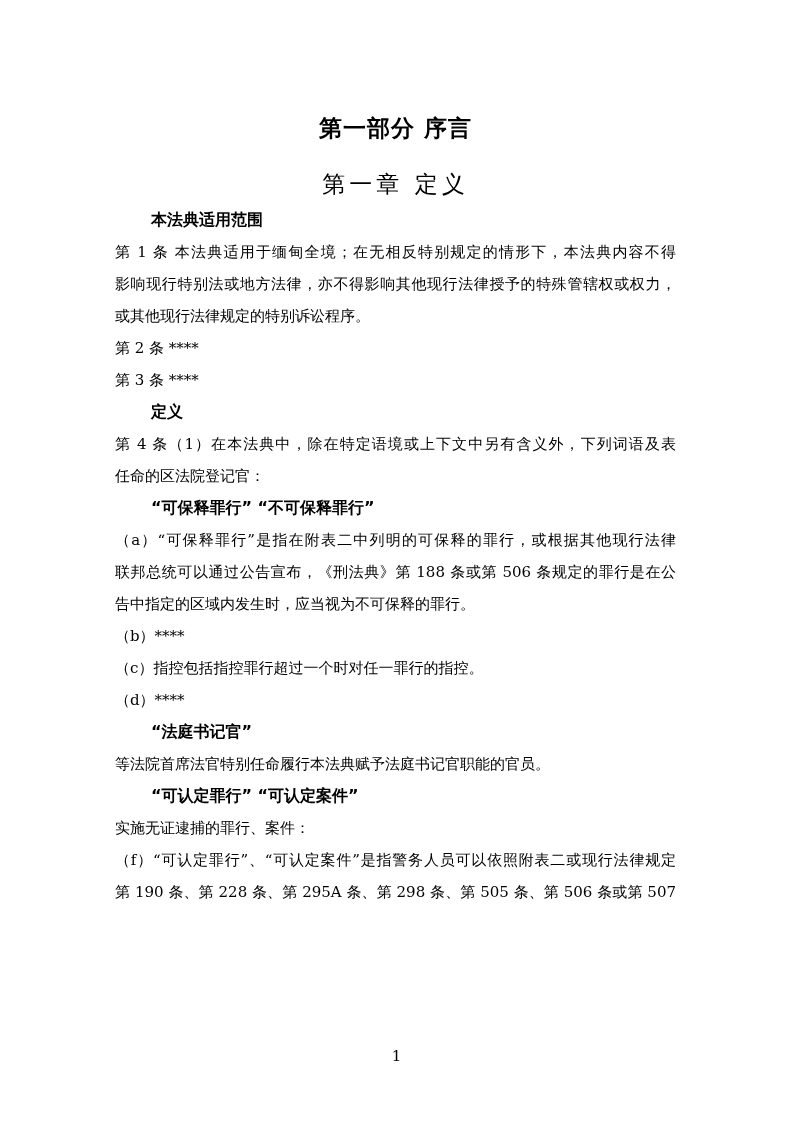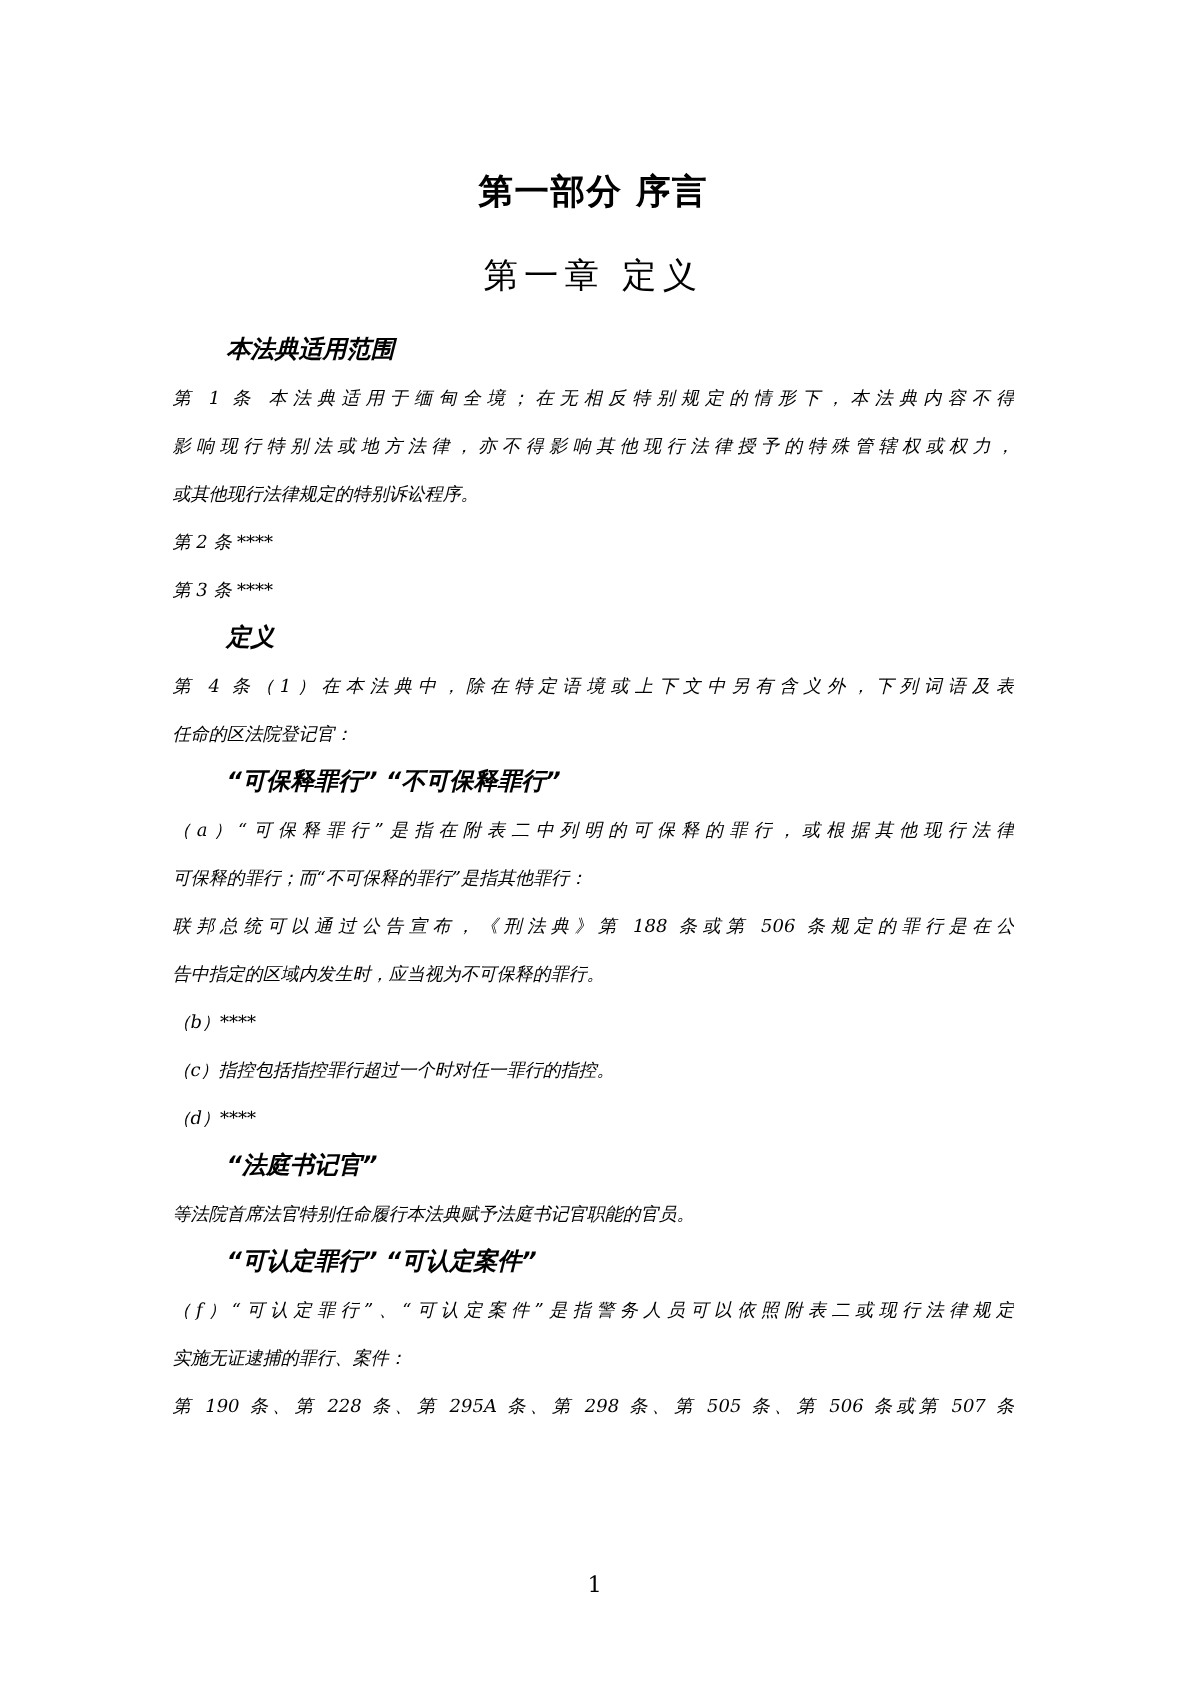--- a/index.html
+++ b/index.html
@@ -10,23 +10,23 @@
   .content{position:absolute;left:115px;top:108px;width:561px;}
   .doc-title{
     font-family:"DejaVu Sans","Liberation Sans",sans-serif;
     font-weight:bold;font-size:23px;line-height:40px;height:40px;
     text-align:center;letter-spacing:1px;
   }
   .doc-subtitle{
     font-size:23px;line-height:40px;height:40px;text-align:center;
     letter-spacing:4px;margin-top:16px;font-weight:normal;
   }
-  .body-lines{margin-top:13px;font-style:italic;}
+  .body-lines{margin-top:0;}
   .line{
-    font-size:12px;line-height:32px;height:32px;
+    font-size:15px;line-height:32px;height:32px;
     white-space:nowrap;overflow:hidden;
   }
   .line.full{
     white-space:normal;text-align:justify;text-align-last:justify;
   }
   .line.heading{
     font-family:"DejaVu Sans","Liberation Sans",sans-serif;
     font-weight:bold;font-size:16px;text-indent:36px;
   }
   .page-num{
@@ -46,28 +46,27 @@
         <div class="line full">第 1 条  本法典适用于缅甸全境；在无相反特别规定的情形下，本法典内容不得</div>
         <div class="line full">影响现行特别法或地方法律，亦不得影响其他现行法律授予的特殊管辖权或权力，</div>
         <div class="line">或其他现行法律规定的特别诉讼程序。</div>
         <div class="line">第 2 条 ****</div>
         <div class="line">第 3 条 ****</div>
         <div class="line heading">定义</div>
         <div class="line full">第 4 条（1）在本法典中，除在特定语境或上下文中另有含义外，下列词语及表</div>
         <div class="line">任命的区法院登记官：</div>
         <div class="line heading">“可保释罪行” “不可保释罪行”</div>
         <div class="line full">（a）“可保释罪行”是指在附表二中列明的可保释的罪行，或根据其他现行法律</div>
-        <div class="line">可保释的罪行；而“不可保释的罪行”是指其他罪行：</div>
         <div class="line full">联邦总统可以通过公告宣布，《刑法典》第 188 条或第 506 条规定的罪行是在公</div>
         <div class="line">告中指定的区域内发生时，应当视为不可保释的罪行。</div>
         <div class="line">（b）****</div>
         <div class="line">（c）指控包括指控罪行超过一个时对任一罪行的指控。</div>
         <div class="line">（d）****</div>
         <div class="line heading">“法庭书记官”</div>
         <div class="line">等法院首席法官特别任命履行本法典赋予法庭书记官职能的官员。</div>
         <div class="line heading">“可认定罪行” “可认定案件”</div>
+        <div class="line">实施无证逮捕的罪行、案件：</div>
         <div class="line full">（f）“可认定罪行”、“可认定案件”是指警务人员可以依照附表二或现行法律规定</div>
-        <div class="line">实施无证逮捕的罪行、案件：</div>
         <div class="line full">第 190 条、第 228 条、第 295A 条、第 298 条、第 505 条、第 506 条或第 507 条</div>
       </div>
   </div>
   <div class="page-num">1</div>
 </div>
 
 </body></html>

